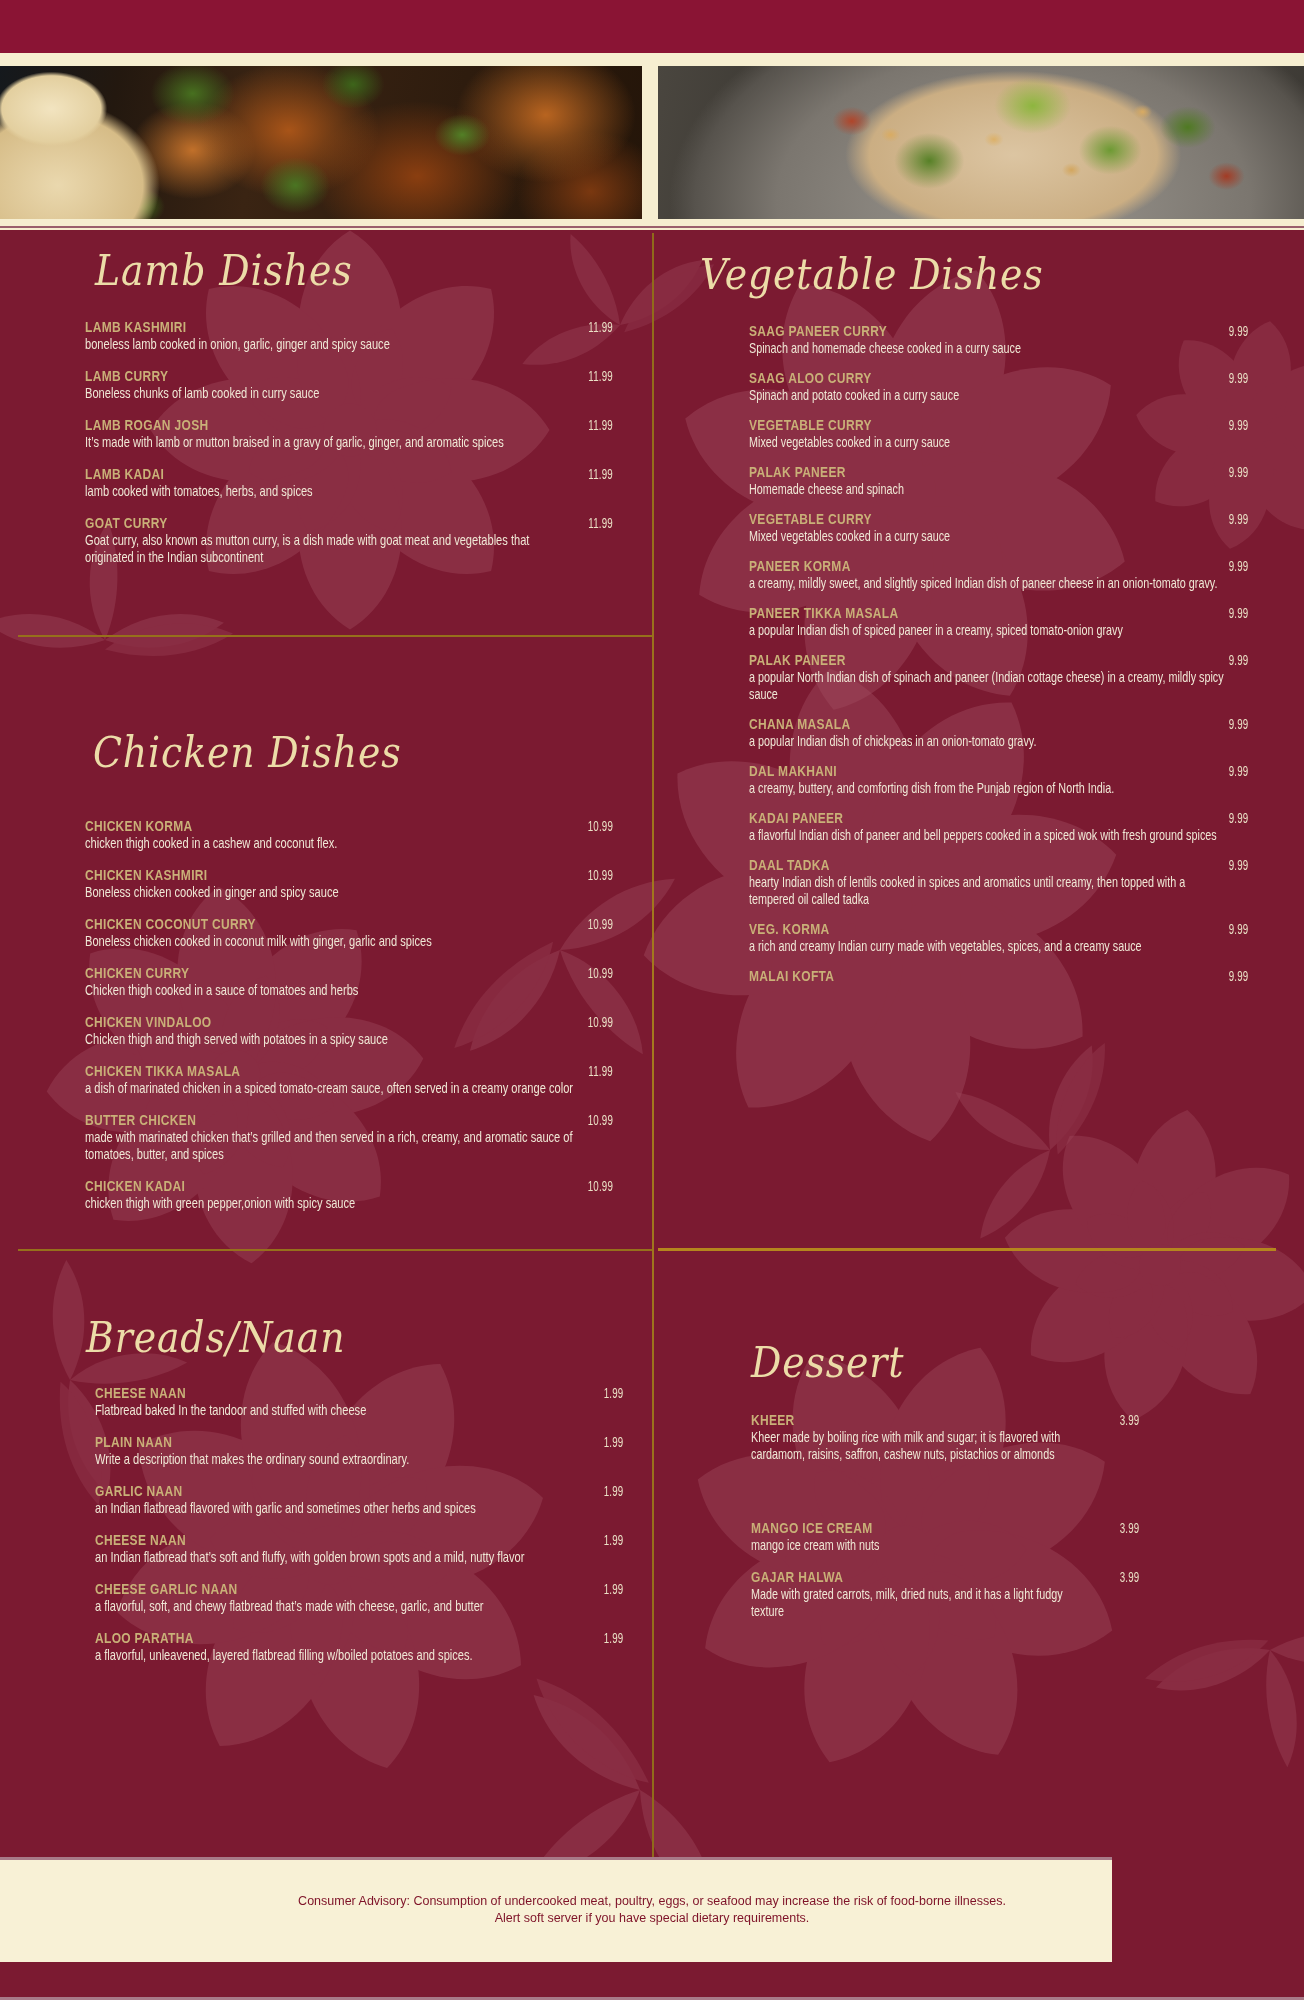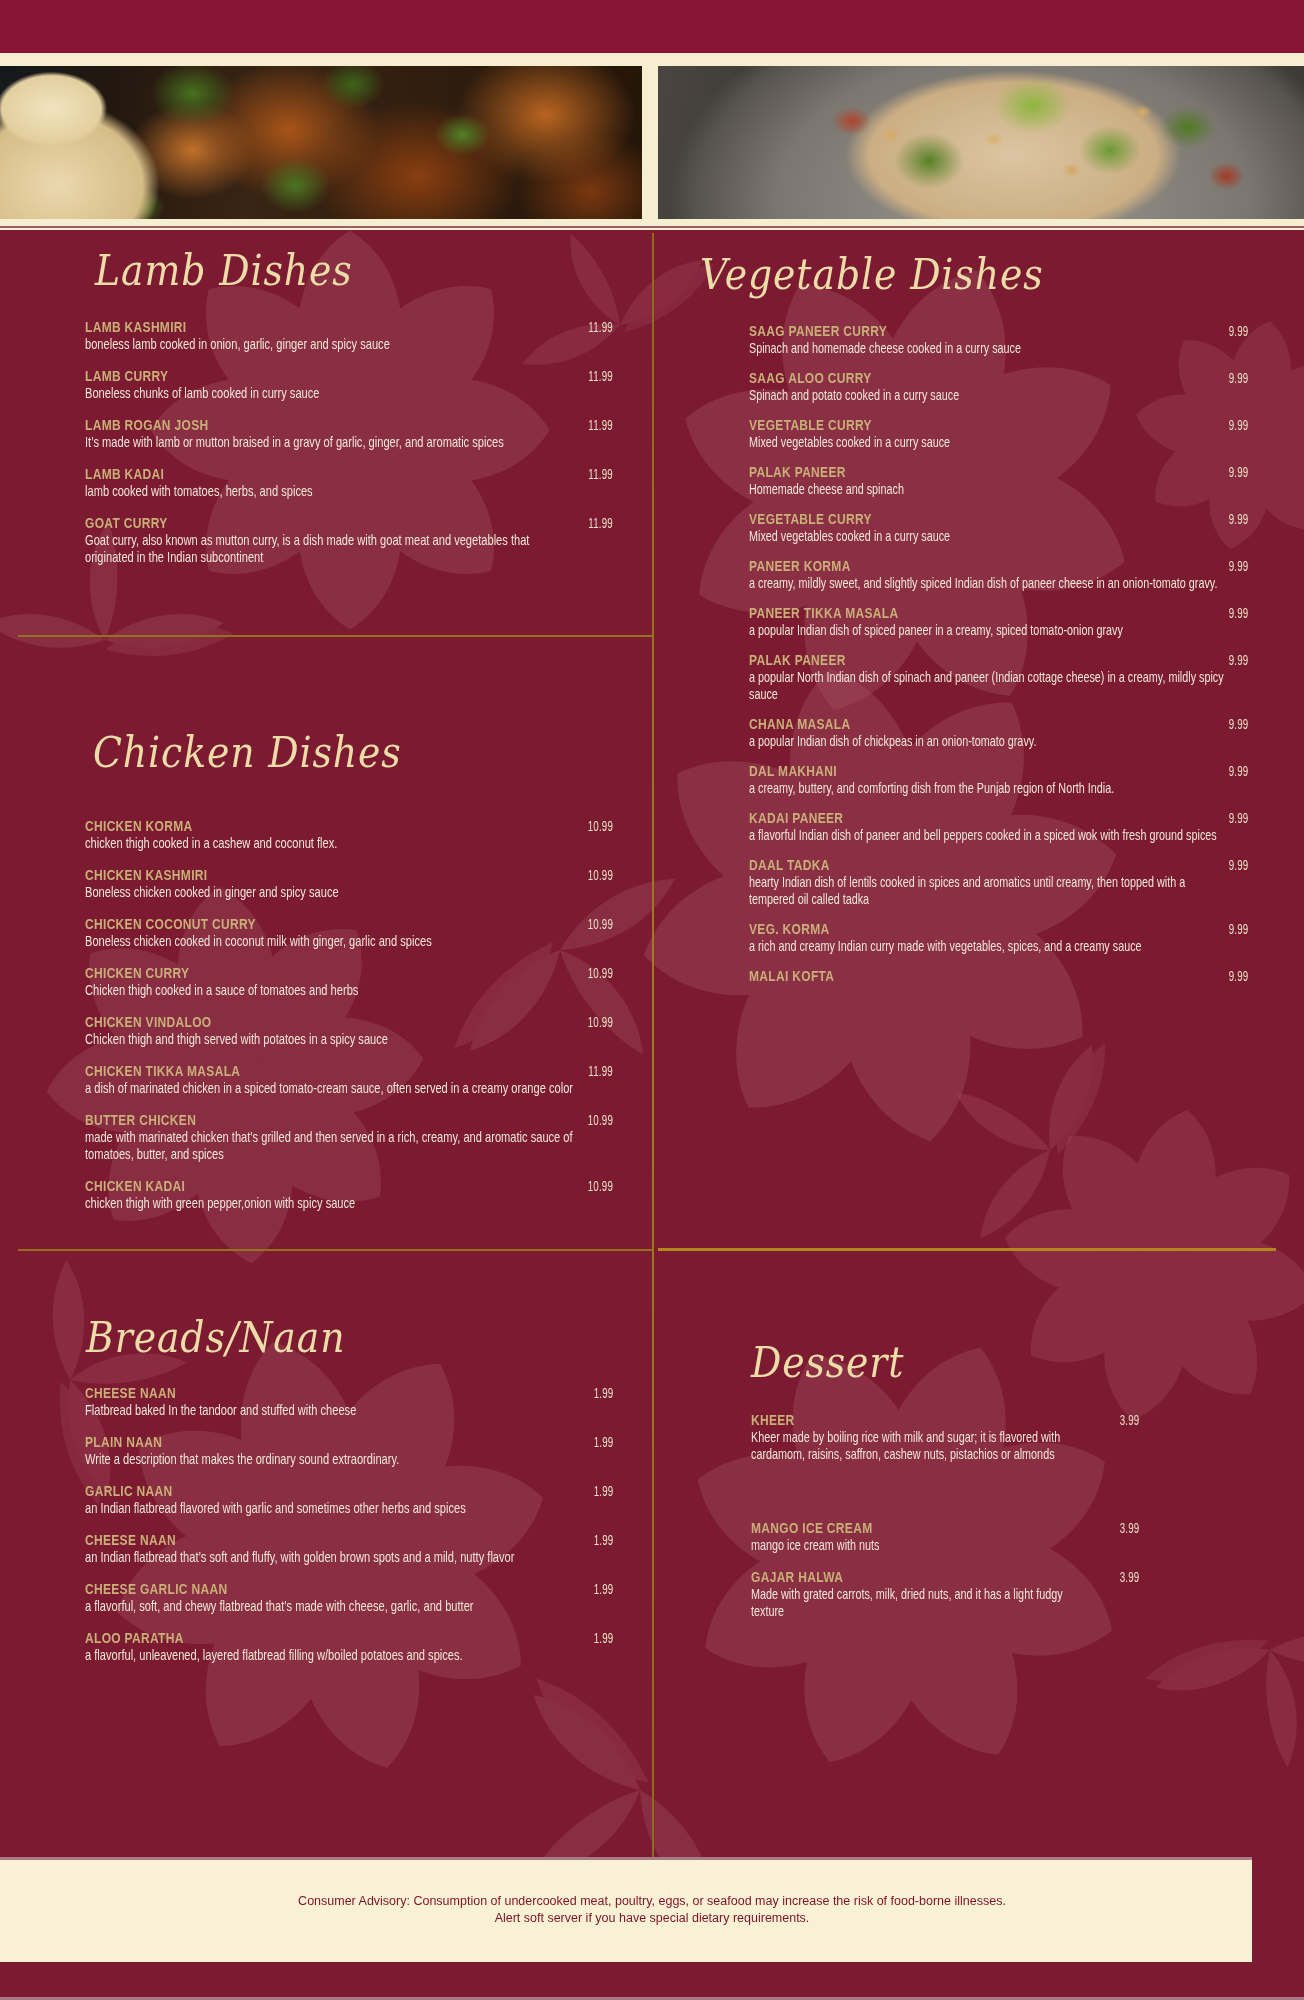--- a/index.html
+++ b/index.html
@@ -54,35 +54,35 @@
              transform:scaleX(.9);transform-origin:0 50%;white-space:nowrap;}
   .t-lamb{left:95px;top:18px;}
   .t-veg{left:700px;top:22px;}
   .t-chicken{left:93px;top:500px;}
   .t-breads{left:86px;top:1085px;}
   .t-dessert{left:751px;top:1110px;}
   .items{position:absolute;}
   .i-lamb{left:85px;top:88px;width:528px;}
   .i-veg{left:749px;top:92px;width:499px;}
   .i-chicken{left:85px;top:575px;width:528px;margin-top:12px;}
-  .i-breads{left:85px;top:1154px;width:528px;}
+  .i-breads{left:95px;top:1154px;width:528px;}
   .i-dessert{left:751px;top:1181px;width:388px;}
   .menu-item{margin-bottom:15px;}
   .i-veg .menu-item{margin-bottom:13px;}
   .i-dessert .menu-item:first-child{margin-bottom:57px;}
   .item-head{position:relative;height:17px;line-height:17px;}
   .item-name{position:absolute;left:0;top:0;font-weight:bold;font-size:15px;color:#C9B078;
              letter-spacing:.4px;transform:scaleX(.8);transform-origin:0 50%;white-space:nowrap;}
   .item-price{position:absolute;right:0;top:0;font-size:15px;color:#EBE1C6;
               transform:scaleX(.65);transform-origin:100% 50%;letter-spacing:.3px;}
   .item-desc{height:17px;line-height:17px;font-size:15px;color:#F0E8D6;
              transform:scaleX(.74);transform-origin:0 50%;white-space:nowrap;}
   .i-veg .item-desc,.i-dessert .item-desc{transform:scaleX(.72);}
   
-  .footer{position:absolute;left:0;top:1857px;width:1252px;height:105px;background:#F8F1D6;
+  .footer{position:absolute;left:0;top:1857px;width:1112px;height:105px;background:#F8F1D6;
           border-top:3px solid #A87A88;box-sizing:border-box;}
   .advisory{position:absolute;left:0;width:1304px;text-align:center;font-size:12.5px;
             line-height:17px;color:#7E1228;}
   .adv1{top:33px;} .adv2{top:50px;}
   .bottom-band{position:absolute;left:0;top:1962px;width:1304px;height:38px;background:#7B1A31;}
   .bottom-edge{position:absolute;left:0;top:1997px;width:1304px;height:3px;background:#A87A88;}
 </style>
 </head>
 <body>
 

